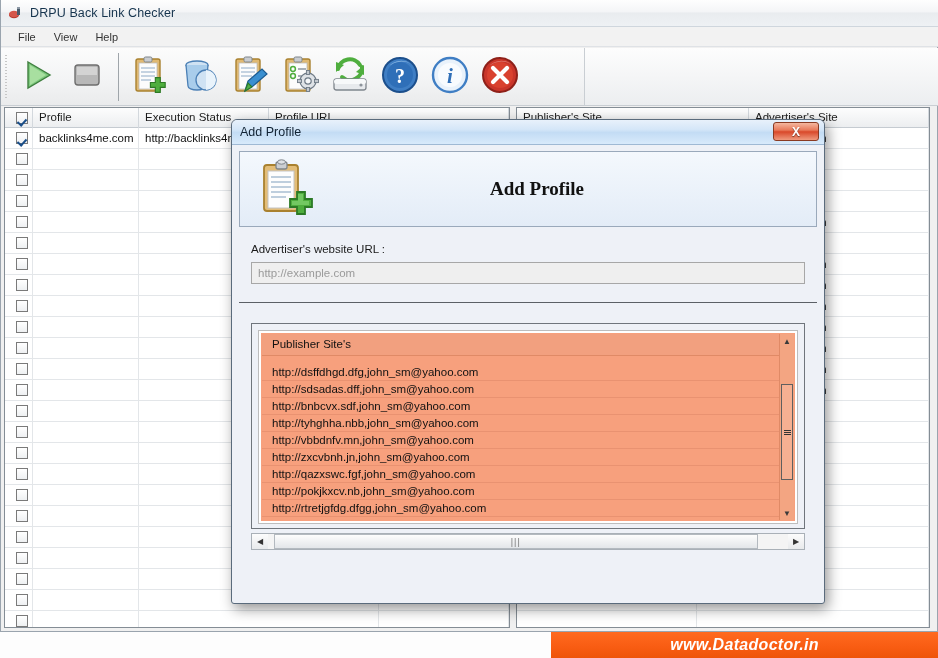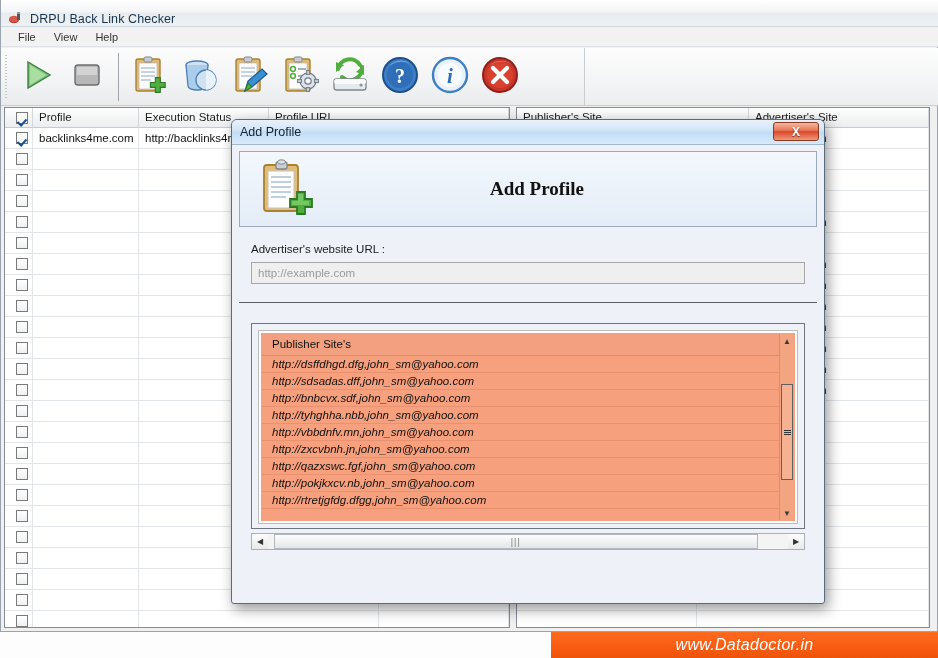--- a/index.html
+++ b/index.html
@@ -26,21 +26,21 @@
     border: 1px solid #9aa4ae;
     border-top: none;
   }
 
   
   .titlebar {
     position: absolute; left: 0; top: 0;
     width: 938px; height: 27px;
     background: linear-gradient(to bottom, #fefefe 0%, #f4f5f7 45%, #e9ecef 50%, #eef1f4 100%);
     border-bottom: 1px solid #cfd6dd;
-    display: flex; align-items: flex-end;
+    display: flex; align-items: center;
     padding-left: 7px;
   }
   .titlebar .app-icon {
     width: 16px; height: 16px;
     margin-right: 6px;
     position: relative;
     flex: 0 0 auto;
   }
   .titlebar .title-text {
     font-size: 12.5px;
@@ -249,21 +249,21 @@
     overflow: hidden;
   }
   .lst-head {
     height: 22px; line-height: 21px;
     background: #f2a07f;
     border-bottom: 1px solid #e08a66;
     padding-left: 10px;
     font-size: 11.5px; color: #111;
     margin: 3px 3px 0 3px;
   }
-  .lst-rows { margin: 0 3px; font-style: italic; }
+  .lst-rows { margin: 8px 3px; }
   .lst-row {
     height: 17px; line-height: 17px;
     border-bottom: 1px solid #e99271;
     padding-left: 10px;
     font-size: 11.5px; color: #111;
     white-space: nowrap; overflow: hidden;
   }
   .vscroll {
     position: absolute; right: 3px; top: 3px;
     width: 15px; bottom: 3px;
@@ -337,21 +337,21 @@
   
   .footer-banner {
     position: absolute; left: 551px; top: 632px;
     width: 387px; height: 26px;
     background: linear-gradient(to bottom, #ff6a1f 0%, #f95d13 55%, #ee5409 100%);
     display: flex; align-items: center; justify-content: center;
   }
   .footer-banner .ftext {
     color: #ffffff;
     font-size: 16px;
-    font-weight: normal;
+    font-weight: bold;
     font-style: italic;
     letter-spacing: .3px;
   }
 </style>
 </head>
 <body>
 
 <div id="app">
 
   <div class="win-frame">

